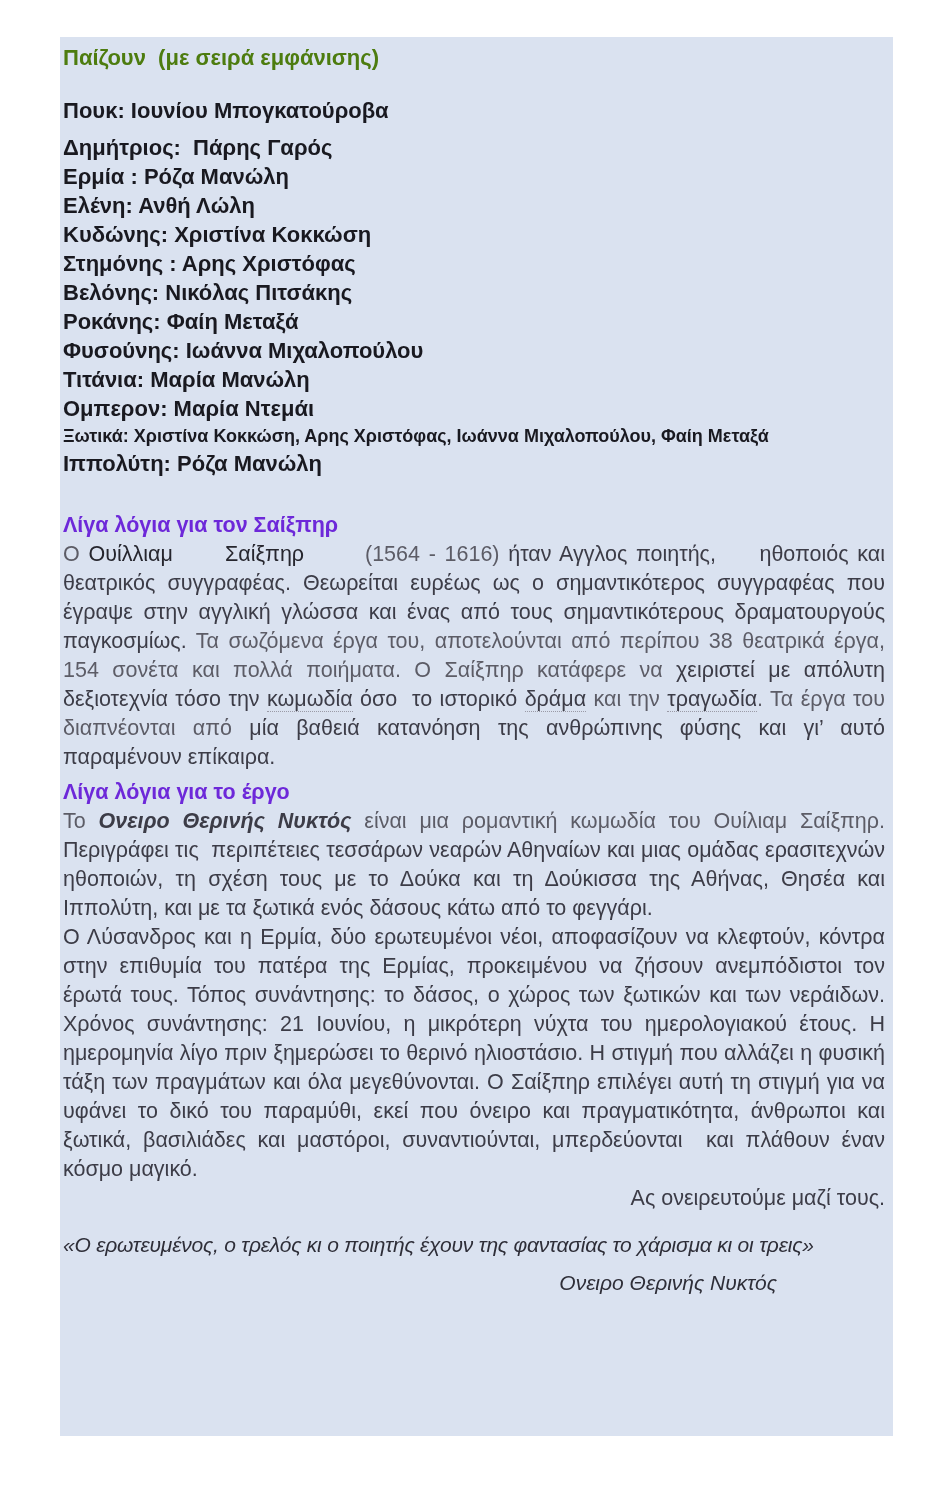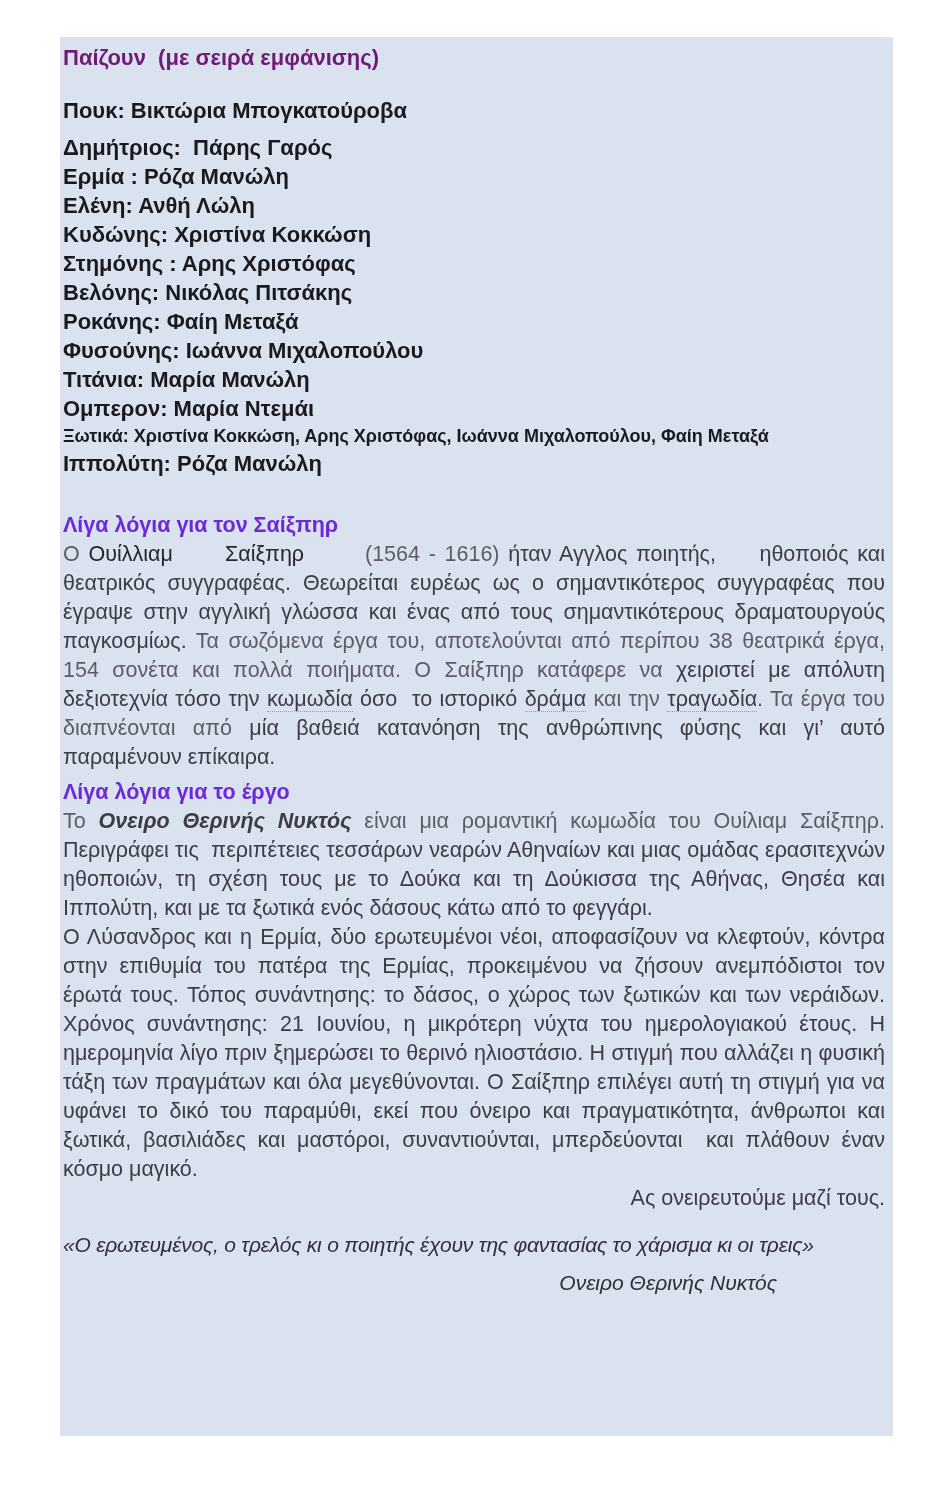--- a/index.html
+++ b/index.html
@@ -13,21 +13,21 @@
   .panel{
     position:absolute;
     left:60px;top:37px;
     width:833px;height:1399px;
     background:#dae2f0;
     box-sizing:border-box;
     padding:6px 8px 0 3px;
   }
   .cast-heading{
     font-size:22px;font-weight:bold;line-height:29px;
-    color:#701a75;margin:0 0 24px 0;
+    color:#4d7c0f;margin:0 0 24px 0;
   }
   .cast-entry{
     font-size:22px;font-weight:bold;line-height:29px;
     color:#191920;
   }
   .cast-entry.spaced{margin-bottom:8px;}
   .cast-entry.small{font-size:18px;line-height:26px;}
   .section-heading{
     font-size:21.5px;font-weight:bold;line-height:29px;
     color:#6d28d9;margin:0;
@@ -56,21 +56,21 @@
 </style>
 </head>
 <body>
 
 <div class="page">
   <div class="panel">
 
     <div class="cast-heading">Παίζουν&nbsp; (με σειρά εμφάνισης)</div>
 
     <div class="cast-list">
-        <div class="cast-entry spaced">Πουκ: Βικτώρια Μπογκατούροβα</div>
+        <div class="cast-entry spaced">Πουκ: Ιουνίου Μπογκατούροβα</div>
         <div class="cast-entry">Δημήτριος:&nbsp; Πάρης Γαρός</div>
         <div class="cast-entry">Ερμία : Ρόζα Μανώλη</div>
         <div class="cast-entry">Ελένη: Ανθή Λώλη</div>
         <div class="cast-entry">Κυδώνης: Χριστίνα Κοκκώση</div>
         <div class="cast-entry">Στημόνης : Αρης Χριστόφας</div>
         <div class="cast-entry">Βελόνης: Νικόλας Πιτσάκης</div>
         <div class="cast-entry">Ροκάνης: Φαίη Μεταξά</div>
         <div class="cast-entry">Φυσούνης: Ιωάννα Μιχαλοπούλου</div>
         <div class="cast-entry">Τιτάνια: Μαρία Μανώλη</div>
         <div class="cast-entry">Ομπερον: Μαρία Ντεμάι</div>

